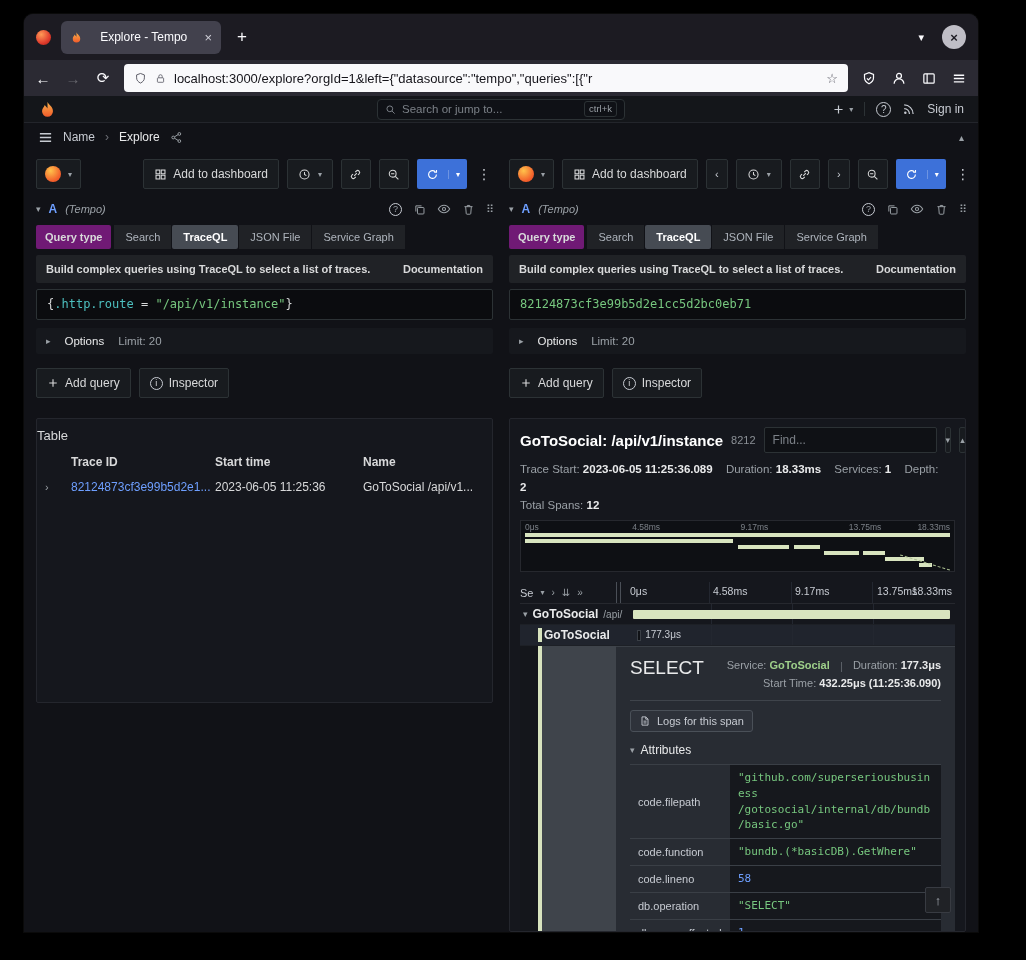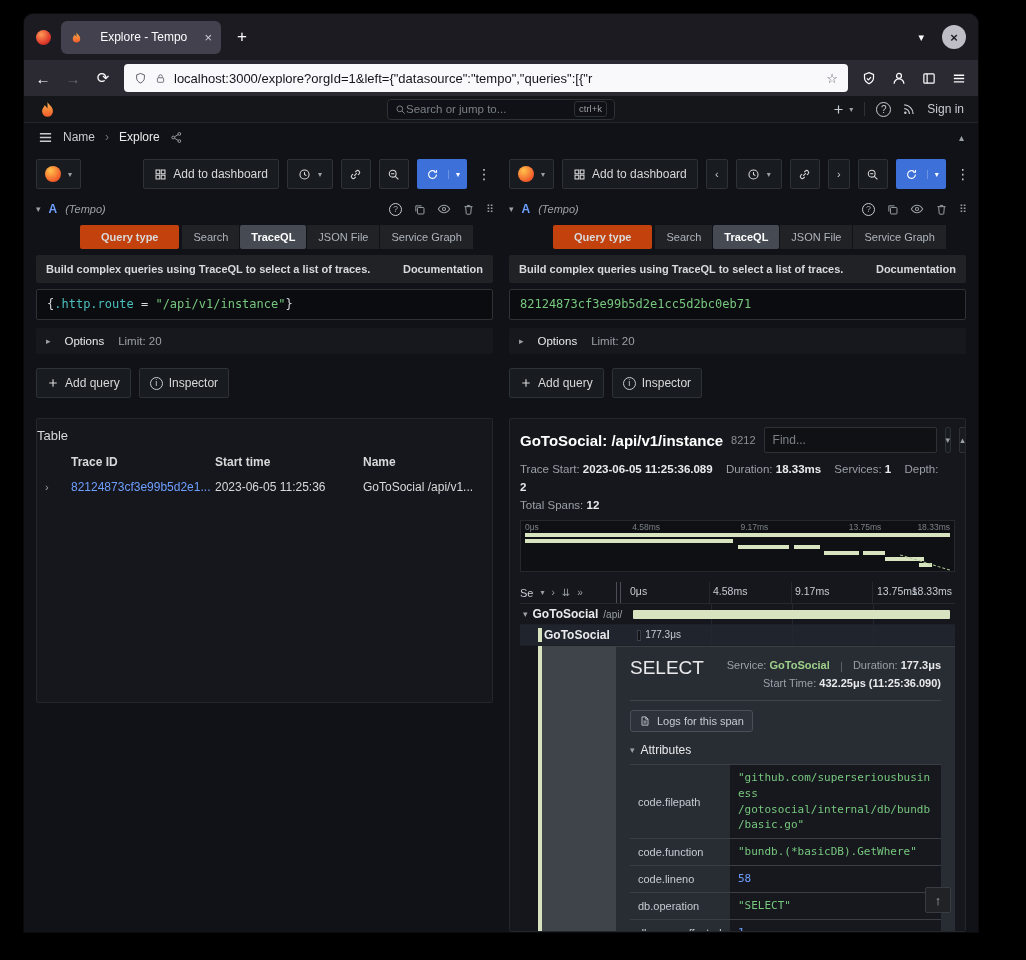--- a/index.html
+++ b/index.html
@@ -37,23 +37,23 @@
     display:flex; align-items:center; gap:8px; padding:0 10px; color:#15141a;
     font-size:13px; overflow:hidden; }
   .urlbar .url-text { flex:1; white-space:nowrap; overflow:hidden; }
   .urlbar .i { color:#5b5b66; }
 
   
   .grafana { flex:1; background:#111217; display:flex; flex-direction:column;
     color:#d8d9da; overflow:hidden; }
   .topnav { height:27px; background:#14161a; border-bottom:1px solid #23252b;
     display:flex; align-items:center; padding:0 14px; position:relative; flex:none; }
-  .gsearch { position:absolute; left:50%; transform:translateX(-50%); width:228px;
+  .gsearch { position:absolute; left:50%; transform:translateX(-50%); width:248px;
     height:21px; background:#0f1116; border:1px solid #2c3235; border-radius:4px;
-    display:flex; align-items:center; padding:0 7px; color:#7b8087;
+    display:flex; align-items:center; gap:6px; padding:0 7px; color:#7b8087;
     font-size:11.5px; }
   .gsearch .kbd { margin-left:auto; border:1px solid #2c3235; border-radius:3px;
     padding:0 4px; font-size:9.5px; color:#9aa0a6; line-height:14px; }
   .topnav-right { margin-left:auto; display:flex; align-items:center; gap:11px;
     color:#c7cbd2; font-size:12px; }
   .vdiv { width:1px; height:14px; background:#2c3235; }
   .qmark { width:15px; height:15px; border:1.2px solid #c7cbd2; border-radius:50%;
     font-size:10px; display:flex; align-items:center; justify-content:center; }
   .caret { font-size:8px; color:#9aa0a6; }
 
@@ -86,22 +86,22 @@
 
   
   .qheader { display:flex; align-items:center; gap:8px; height:24px; font-size:12px; flex:none; }
   .qchev { font-size:9px; color:#9aa0a6; }
   .refid { color:#6e9fff; font-weight:bold; }
   .dsname { color:#9aa0a6; font-style:italic; font-size:11px; }
   .qicons { margin-left:auto; display:flex; align-items:center; gap:11px; color:#9aa0a6; }
   .grip { font-size:11px; letter-spacing:-1px; }
 
   .qtabs { display:flex; align-items:center; margin-top:4px; flex:none; }
-  .qlabel { background:#c2410c; padding:6px 21px; font-size:11px; font-weight:bold;
-    color:#d8d9da; border-radius:2px; margin-right:3px;margin-left:44px; }
+  .qlabel { background:#701a75; padding:6px 9px; font-size:11px; font-weight:bold;
+    color:#d8d9da; border-radius:2px; margin-right:3px; }
   .seg { display:flex; gap:1px; }
   .seg .opt { background:#202226; padding:6px 11px; font-size:11px; color:#aeb4bc; }
   .seg .opt.active { background:#464b53; color:#fff; font-weight:bold; border-radius:2px; }
 
   .qinfo { display:flex; justify-content:space-between; background:#202226;
     margin-top:6px; padding:8px 10px; font-size:11px; font-weight:bold;
     color:#d8d9da; border-radius:2px; flex:none; }
 
   .qeditor { margin-top:6px; background:#0b0c0f; border:1px solid #2c3235;
     border-radius:2px; padding:7px 10px; font-family:"DejaVu Sans Mono", monospace;

